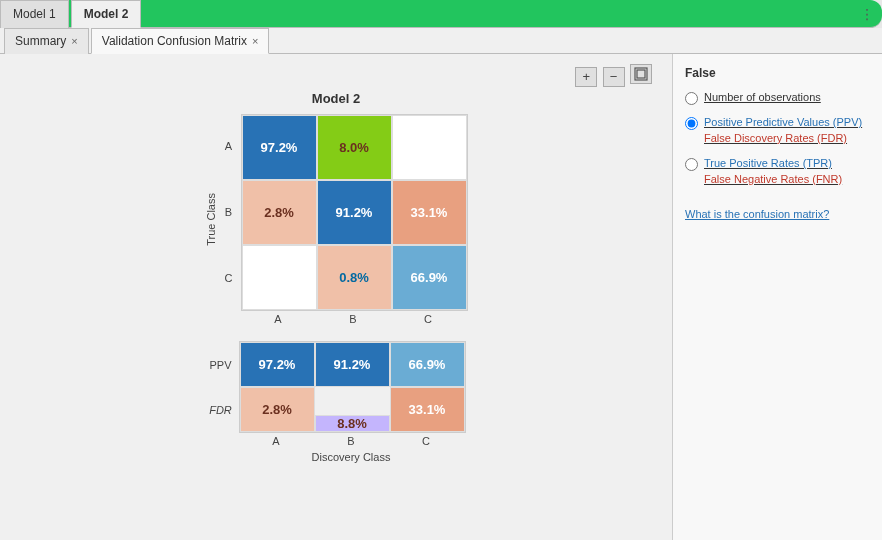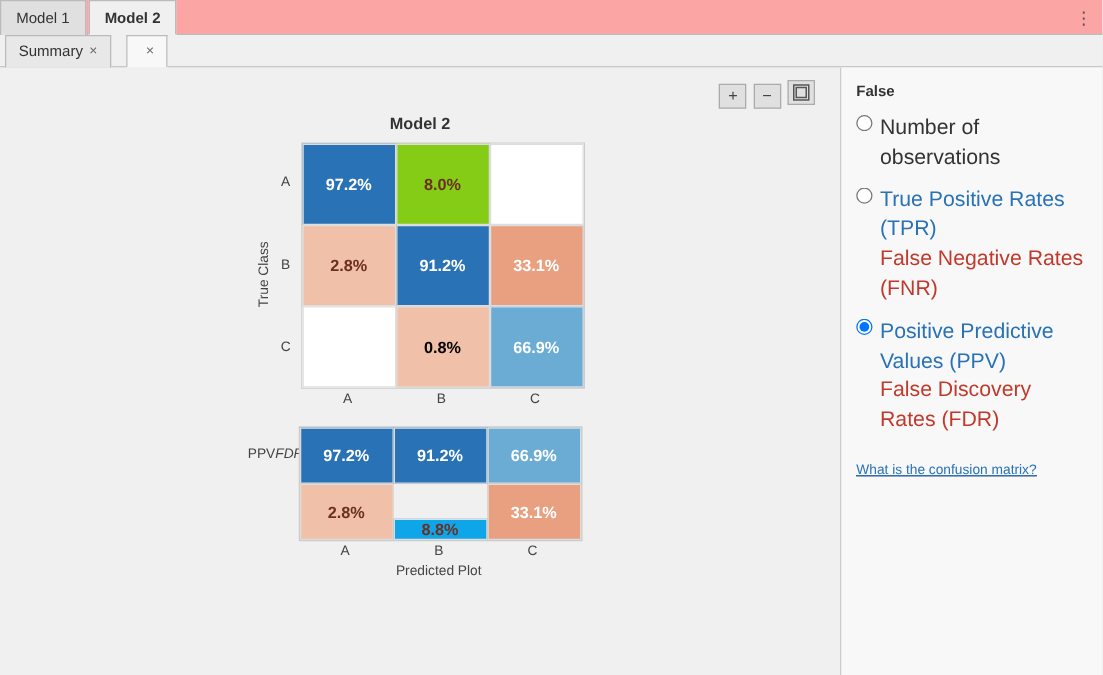--- a/index.html
+++ b/index.html
@@ -9,25 +9,26 @@
       background: #e8e8e8;
       width: 882px;
       height: 540px;
       overflow: hidden;
     }
 
     
     .top-tab-bar {
       display: flex;
       align-items: center;
-      background: #fca5a5;
+      background: #22c55e;
       border-bottom: 1px solid #bbb;
       padding: 0;
       height: 28px;
       position: relative;
+      border-radius: 12px;
     }
     .top-tab {
       display: inline-flex;
       align-items: center;
       padding: 5px 12px;
       height: 28px;
       border: 1px solid #bbb;
       border-bottom: none;
       background: #e0e0e0;
       cursor: pointer;
@@ -61,21 +62,21 @@
       display: inline-flex;
       align-items: center;
       padding: 4px 10px;
       height: 26px;
       border: 1px solid #bbb;
       border-bottom: none;
       background: #e8e8e8;
       cursor: pointer;
       font-size: 12px;
       color: #333;
-      margin-right: 12px;
+      margin-right: 2px;
     }
     .second-tab.active {
       background: #f8f8f8;
       border-bottom: 1px solid #f8f8f8;
     }
     .tab-close {
       margin-left: 5px;
       font-size: 11px;
       color: #666;
       cursor: pointer;
@@ -191,23 +192,24 @@
       align-items: flex-start;
       margin-bottom: 10px;
       cursor: pointer;
     }
     .radio-option input[type="radio"] {
       margin-top: 2px;
       margin-right: 6px;
       flex-shrink: 0;
     }
     .radio-label {
-      font-size: 17px;
+      font-size: 11px;
       color: #333;
       line-height: 1.4;
+      text-decoration: underline;
     }
     .radio-label .tpr { color: #2872b5; }
     .radio-label .fnr { color: #c0392b; }
     .radio-label .ppv { color: #2872b5; }
     .radio-label .fdr { color: #c0392b; }
 
     .help-link {
       font-size: 11px;
       color: #2872b5;
       text-decoration: underline;
@@ -253,20 +255,21 @@
   </div>
   <div class="top-tab-more">⋮</div>
 </div>
 
 <div class="second-tab-bar">
   <div class="second-tab">
     <span>Summary</span>
     <span class="tab-close">×</span>
   </div>
   <div class="second-tab active">
+    <span>Validation Confusion Matrix</span>
     <span class="tab-close">×</span>
   </div>
 </div>
 
 <div class="main-content">
 
   <div class="chart-area">
 
     <div style="width:100%; display:flex; justify-content:flex-end; margin-bottom:4px;">
       <div class="toolbar-icons" style="position:relative; right:0; top:0;">
@@ -303,88 +306,88 @@
           </div>
 
           <div class="matrix-grid" id="matrix-grid">
               <div class="matrix-cell" style="background: rgb(40, 114, 181); color: white;">97.2%</div>
               <div class="matrix-cell" style="background: #84cc16; color: rgb(107, 48, 32);">8.0%</div>
               <div class="matrix-cell" style="background: rgb(255, 255, 255); color: rgb(51, 51, 51);"></div>
               <div class="matrix-cell" style="background: rgb(240, 192, 168); color: rgb(107, 48, 32);">2.8%</div>
               <div class="matrix-cell" style="background: rgb(40, 114, 181); color: white;">91.2%</div>
               <div class="matrix-cell" style="background: rgb(232, 160, 128); color: white;">33.1%</div>
               <div class="matrix-cell" style="background: rgb(255, 255, 255); color: rgb(51, 51, 51);"></div>
-              <div class="matrix-cell" style="background: rgb(240, 192, 168); color: #000000;">0.8%</div>
+              <div class="matrix-cell" style="background: rgb(240, 192, 168); color: #0369a1;">0.8%</div>
               <div class="matrix-cell" style="background: rgb(106, 172, 212); color: white;">66.9%</div>
             </div>
         </div>
 
         <div style="display:flex; margin-left:20px; margin-top:2px;">
           <div class="col-label">A</div>
           <div class="col-label">B</div>
           <div class="col-label">C</div>
         </div>
       </div>
     </div>
 
     <div style="display:flex; flex-direction:column; align-items:flex-start; margin-top:4px;">
       <div style="display:flex; align-items:stretch;">
 
-        <div style="display:flex; flex-direction:row; justify-content:center; margin-right:4px; width:28px;">
+        <div style="display:flex; flex-direction:column; justify-content:flex-end; margin-right:4px; width:28px;">
           <div class="row-label-cell" style="height:45px;">
               <span style="font-size:11px;color:#444;">PPV</span>
             </div>
           <div class="row-label-cell" style="height:45px;font-style:italic;">
               <span style="font-size:11px;color:#444;">FDR</span>
             </div>
         </div>
 
         <div class="summary-grid" id="summary-grid">
             <div class="summary-cell" style="background: rgb(40, 114, 181); color: white;">97.2%</div>
             <div class="summary-cell" style="background: rgb(40, 114, 181); color: white;">91.2%</div>
             <div class="summary-cell" style="background: rgb(106, 172, 212); color: white;">66.9%</div>
             <div class="summary-cell" style="background: rgb(240, 192, 168); color: rgb(107, 48, 32);">2.8%</div>
-            <div class="summary-cell" style="background: #0ea5e9; color: rgb(107, 48, 32); margin-top: 28px;">8.8%</div>
+            <div class="summary-cell" style="background: #c4b5fd; color: rgb(107, 48, 32); margin-top: 28px;">8.8%</div>
             <div class="summary-cell" style="background: rgb(232, 160, 128); color: white;">33.1%</div>
           </div>
       </div>
 
       <div style="display:flex; margin-left:32px; margin-top:2px;">
         <div class="col-label">A</div>
         <div class="col-label">B</div>
         <div class="col-label">C</div>
       </div>
 
-      <div class="x-label" style="width:225px; margin-left:32px;">Predicted Plot</div>
+      <div class="x-label" style="width:225px; margin-left:32px;">Discovery Class</div>
     </div>
 
   </div>
 
   <div class="right-panel">
     <div class="panel-section-title">False</div>
 
     <label class="radio-option">
       <input type="radio" name="plot-type" style="">
       <span class="radio-label">Number of observations</span>
+    </label>
+
+    <label class="radio-option">
+      <input type="radio" name="plot-type" checked="" style="">
+      <span class="radio-label">
+        <span class="ppv">Positive Predictive Values (PPV)</span><br>
+        <span class="fdr">False Discovery Rates (FDR)</span>
+      </span>
     </label>
 
     <label class="radio-option">
       <input type="radio" name="plot-type" style="">
       <span class="radio-label">
         <span class="tpr">True Positive Rates (TPR)</span><br>
         <span class="fnr">False Negative Rates (FNR)</span>
       </span>
     </label>
 
-    <label class="radio-option">
-      <input type="radio" name="plot-type" checked="" style="">
-      <span class="radio-label">
-        <span class="ppv">Positive Predictive Values (PPV)</span><br>
-        <span class="fdr">False Discovery Rates (FDR)</span>
-      </span>
-    </label>
-
-    <div style="margin-top:10px;text-decoration:underline;">
+    <div style="margin-top:10px;">
       <a class="help-link">What is the confusion matrix?</a>
     </div>
   </div>
 
 </div>
 
 </body></html>

